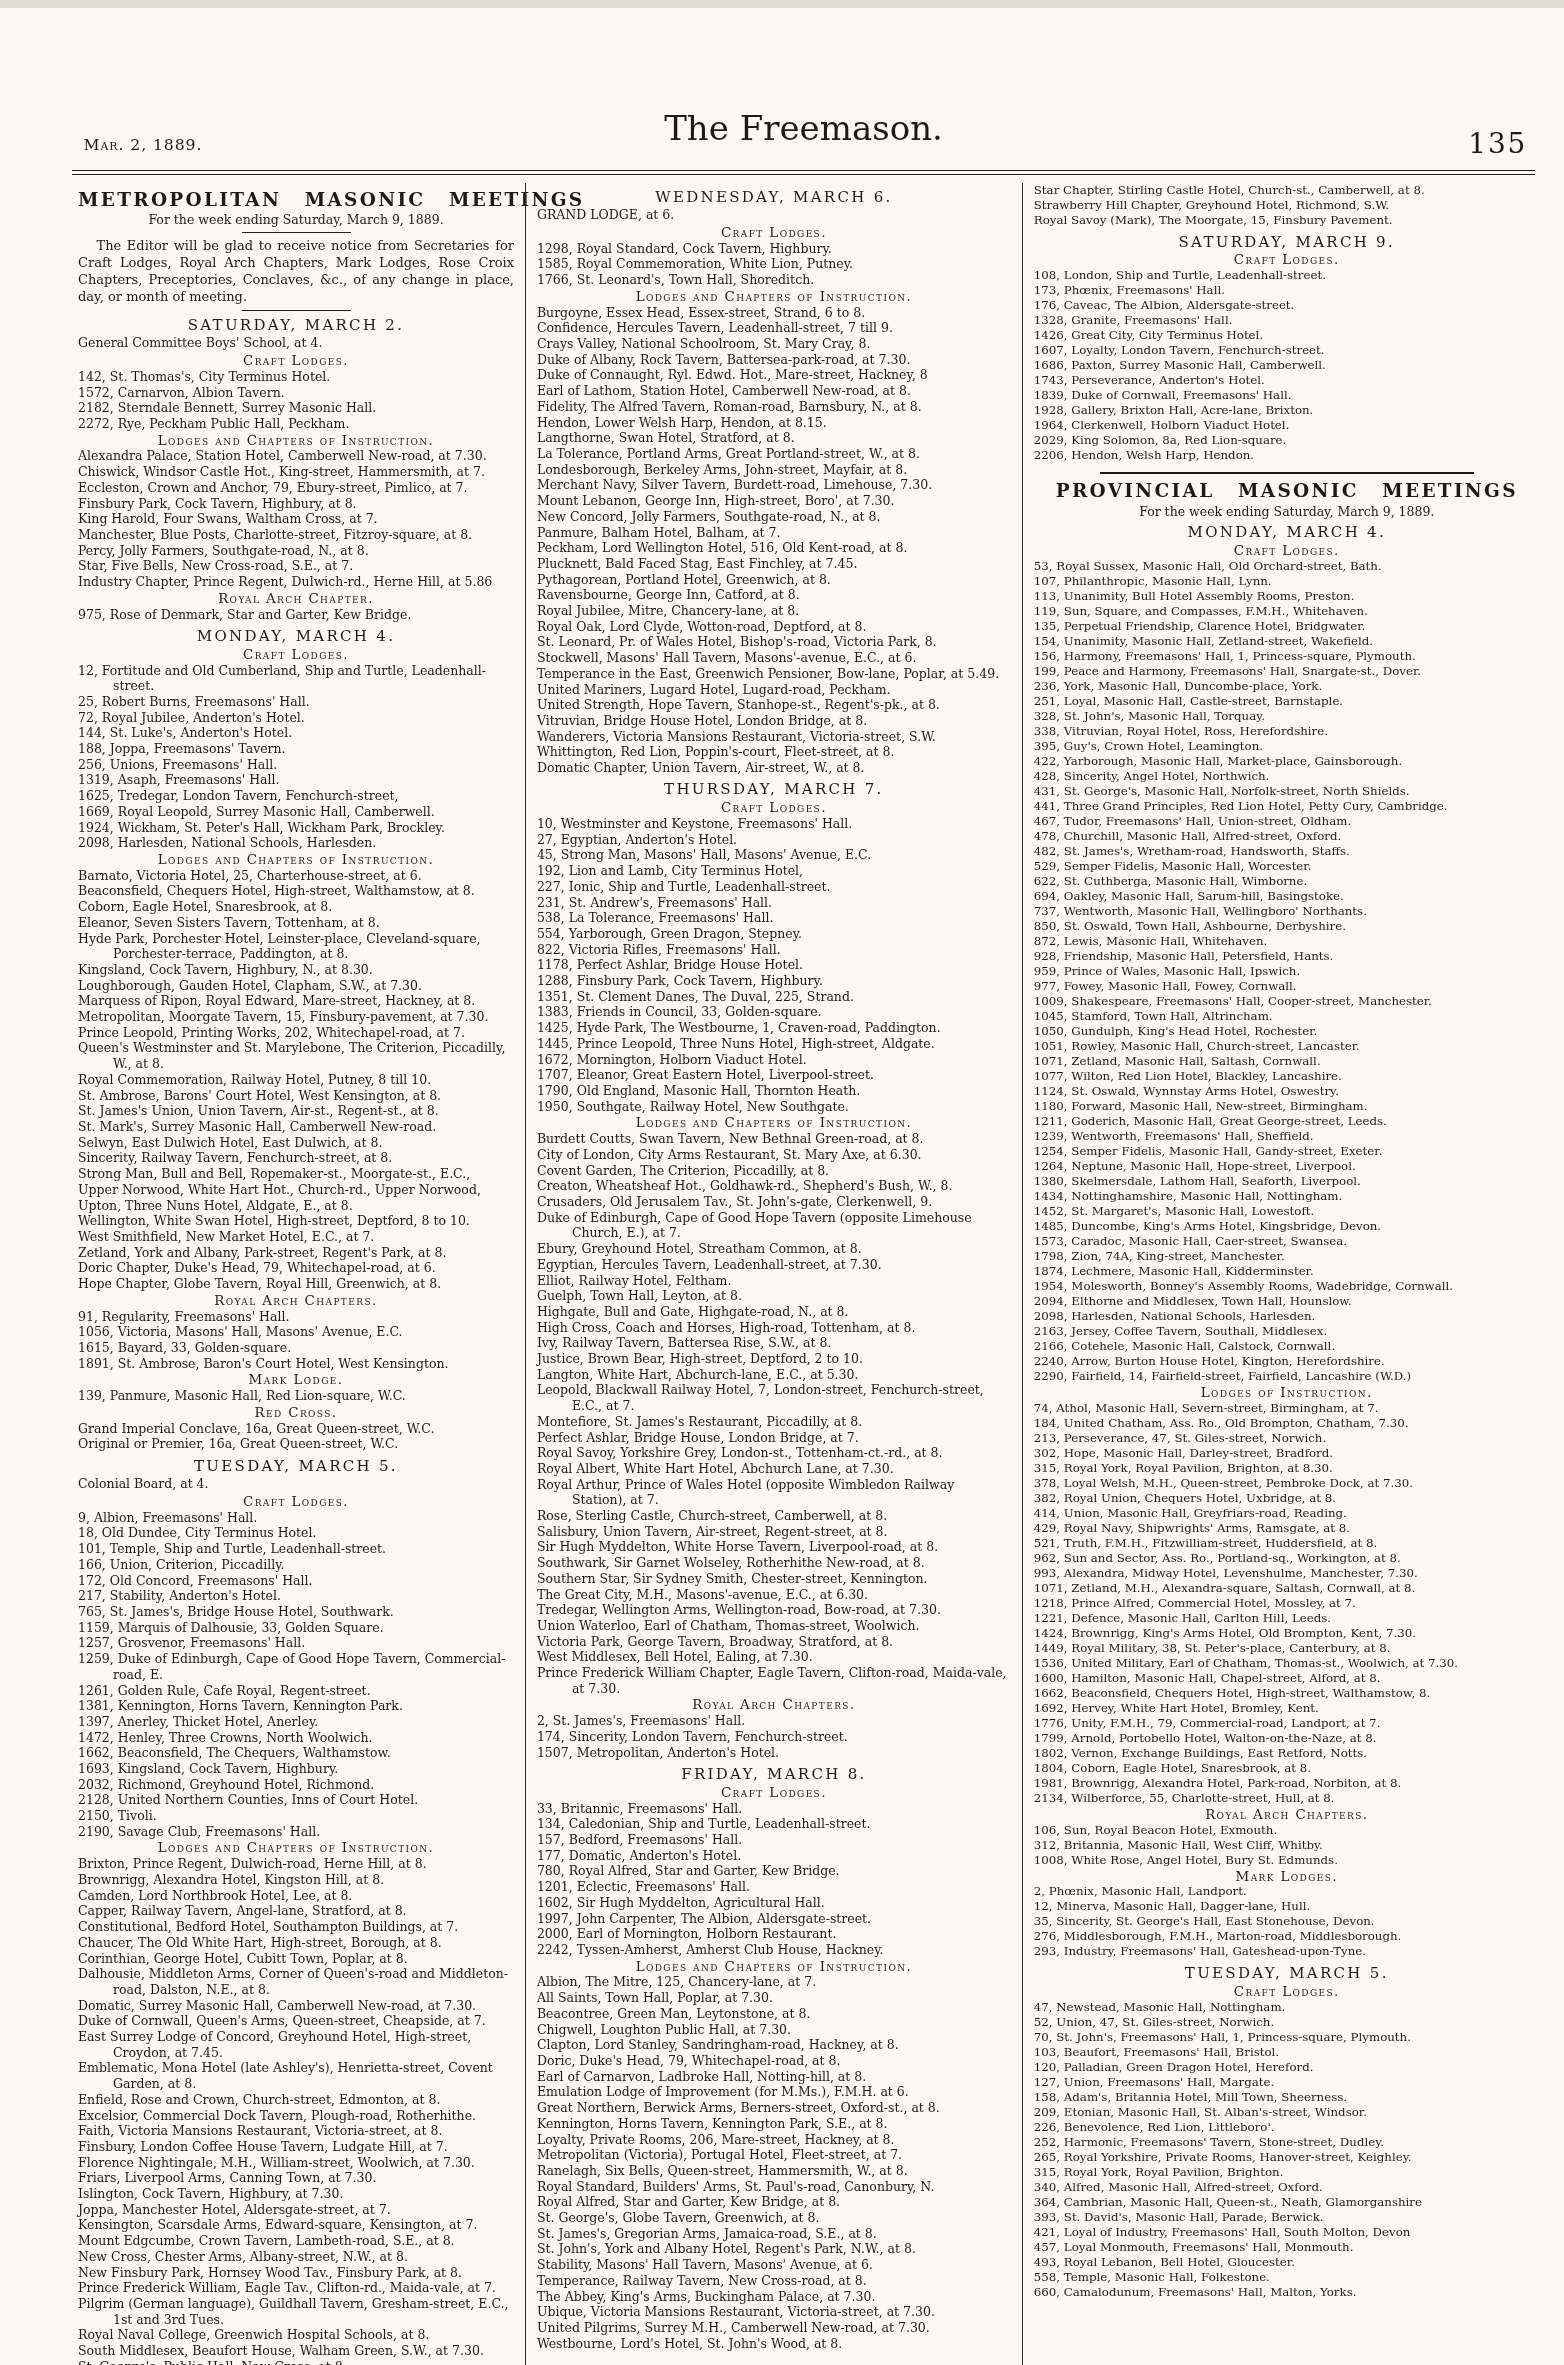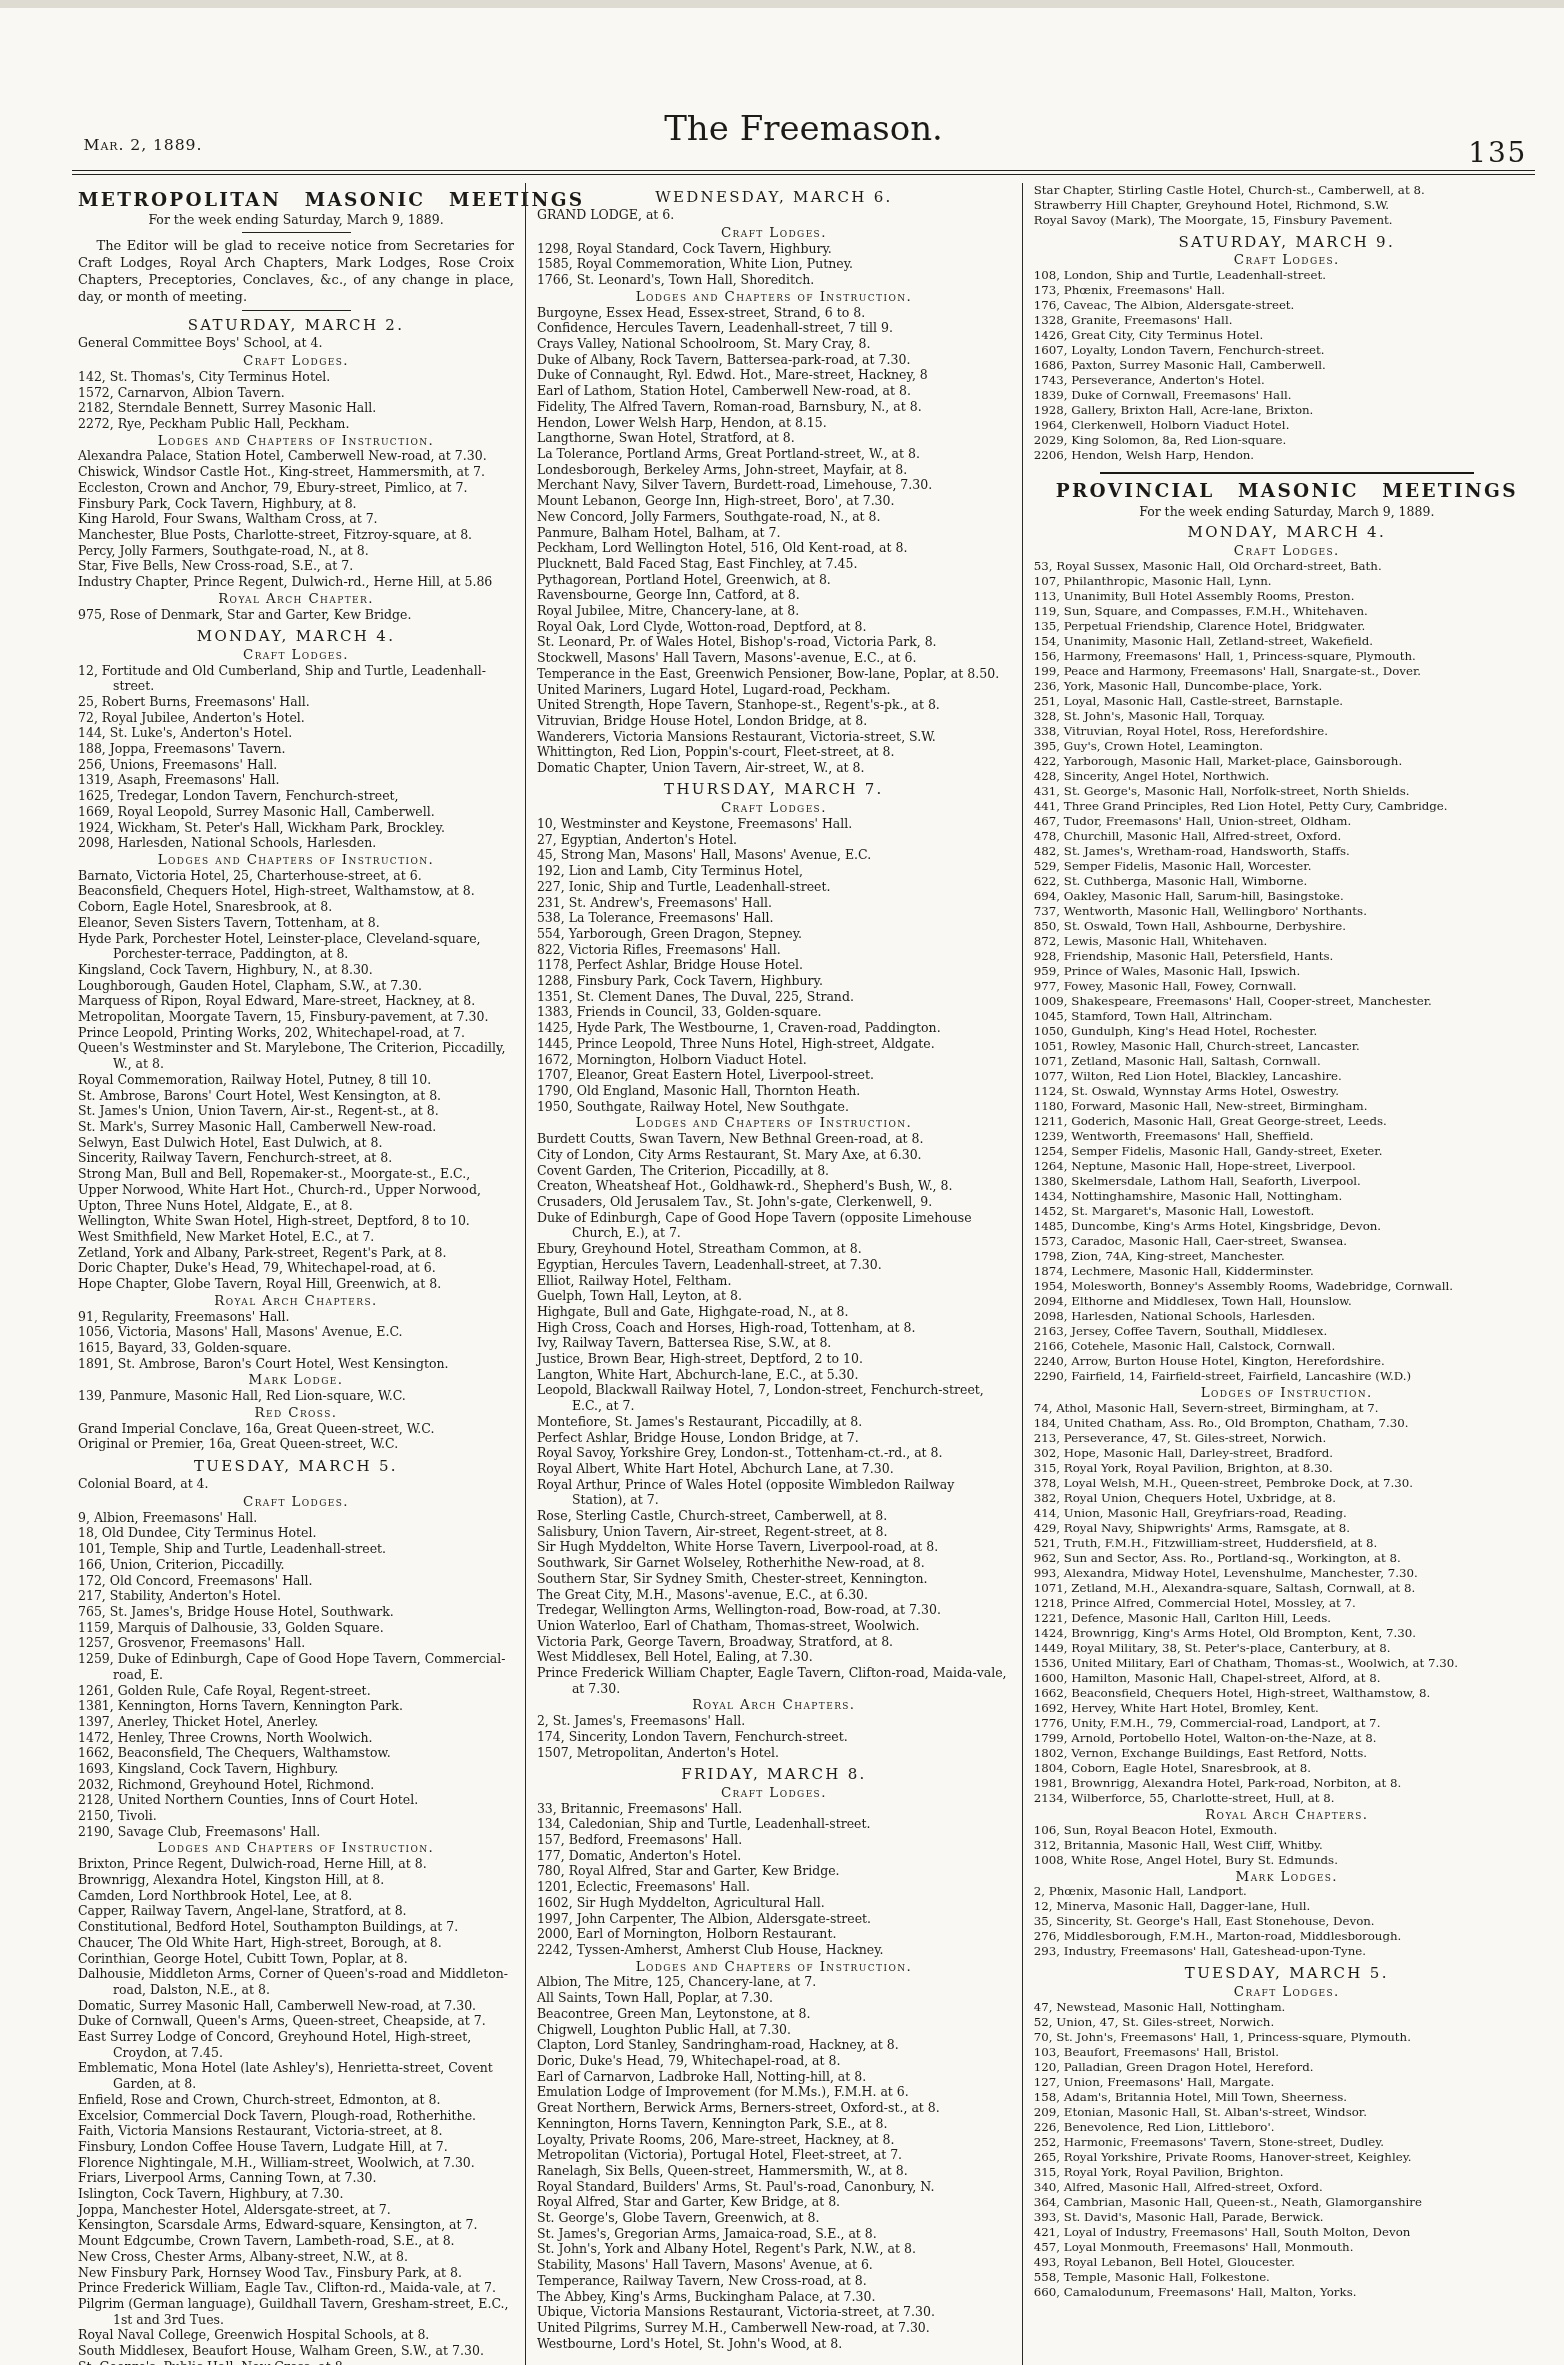--- a/index.html
+++ b/index.html
@@ -3,21 +3,21 @@
 <meta charset="utf-8">
 <style>
   html,body { margin:0; padding:0; background:#dedbd3; }
   .page { position:relative; width:1564px; height:2365px; margin:8px auto;
           background:#faf8f3; color:#1c1b18; overflow:hidden;
           font-family:"DejaVu Serif", "Liberation Serif", serif; }
   .masthead { position:absolute; top:103px; left:78px; right:35px; height:54px; }
   .m-date  { position:absolute; left:5.5px; top:24px; font-size:15.7px; letter-spacing:0.9px;
              font-variant:small-caps; }
   .m-title { text-align:center; font-size:34px; font-weight:normal; margin:0; line-height:1; }
-  .m-page  { position:absolute; right:1.8px; top:25px; font-size:28px; letter-spacing:1.8px; }
+  .m-page  { position:absolute; right:1.8px; top:16px; font-size:28px; letter-spacing:1.8px; }
   .rule-double { position:absolute; top:162px; left:72px; right:29.5px;
                  border-top:1.8px solid #23211c; height:2.8px; border-bottom:0.9px solid #23211c; }
   .columns { position:absolute; top:175px; left:78px; display:flex; align-items:flex-start; }
   .col { box-sizing:border-box; }
   .w1 { width:436px; } .w2 { width:474px; } .w3 { width:506px; }
   .vrule { width:0.9px; align-self:stretch; background:#2b2924; margin:0 11px; min-height:2123px; }
   .b-e     { font-size:12.5px; line-height:15.7px; padding-left:35px; text-indent:-35px; }
   .col-3 .b-e { font-size:11.8px; line-height:15px; }
   .b-plain { font-size:12.5px; line-height:16.6px; }
   .b-day   { text-align:center; font-size:15px; letter-spacing:2.3px; margin:4.6px 0 1.8px; white-space:nowrap; }
@@ -193,21 +193,21 @@
         <div class="b-e">New Concord, Jolly Farmers, Southgate-road, N., at 8.</div>
         <div class="b-e">Panmure, Balham Hotel, Balham, at 7.</div>
         <div class="b-e">Peckham, Lord Wellington Hotel, 516, Old Kent-road, at 8.</div>
         <div class="b-e">Plucknett, Bald Faced Stag, East Finchley, at 7.45.</div>
         <div class="b-e">Pythagorean, Portland Hotel, Greenwich, at 8.</div>
         <div class="b-e">Ravensbourne, George Inn, Catford, at 8.</div>
         <div class="b-e">Royal Jubilee, Mitre, Chancery-lane, at 8.</div>
         <div class="b-e">Royal Oak, Lord Clyde, Wotton-road, Deptford, at 8.</div>
         <div class="b-e">St. Leonard, Pr. of Wales Hotel, Bishop's-road, Victoria Park, 8.</div>
         <div class="b-e">Stockwell, Masons' Hall Tavern, Masons'-avenue, E.C., at 6.</div>
-        <div class="b-e">Temperance in the East, Greenwich Pensioner, Bow-lane, Poplar, at 8.50.</div>
+        <div class="b-e">Temperance in the East, Greenwich Pensioner, Bow-lane, Poplar, at 5.49.</div>
         <div class="b-e">United Mariners, Lugard Hotel, Lugard-road, Peckham.</div>
         <div class="b-e">United Strength, Hope Tavern, Stanhope-st., Regent's-pk., at 8.</div>
         <div class="b-e">Vitruvian, Bridge House Hotel, London Bridge, at 8.</div>
         <div class="b-e">Wanderers, Victoria Mansions Restaurant, Victoria-street, S.W.</div>
         <div class="b-e">Whittington, Red Lion, Poppin's-court, Fleet-street, at 8.</div>
         <div class="b-e">Domatic Chapter, Union Tavern, Air-street, W., at 8.</div>
         <div class="b-day">THURSDAY, MARCH 7.</div>
         <div class="b-cat">Craft Lodges.</div>
         <div class="b-e">10, Westminster and Keystone, Freemasons' Hall.</div>
         <div class="b-e">27, Egyptian, Anderton's Hotel.</div>

